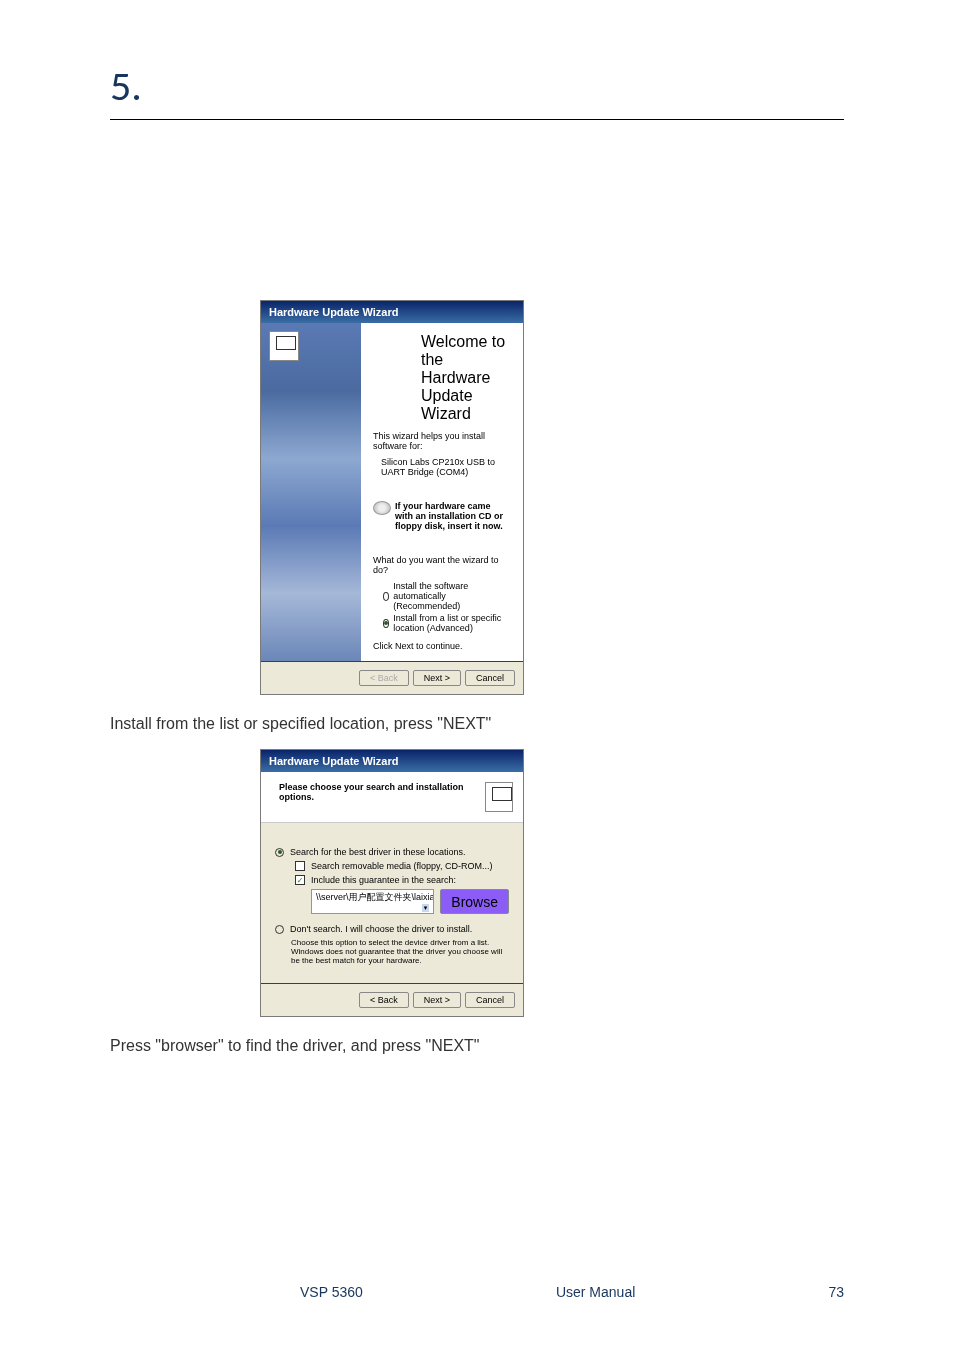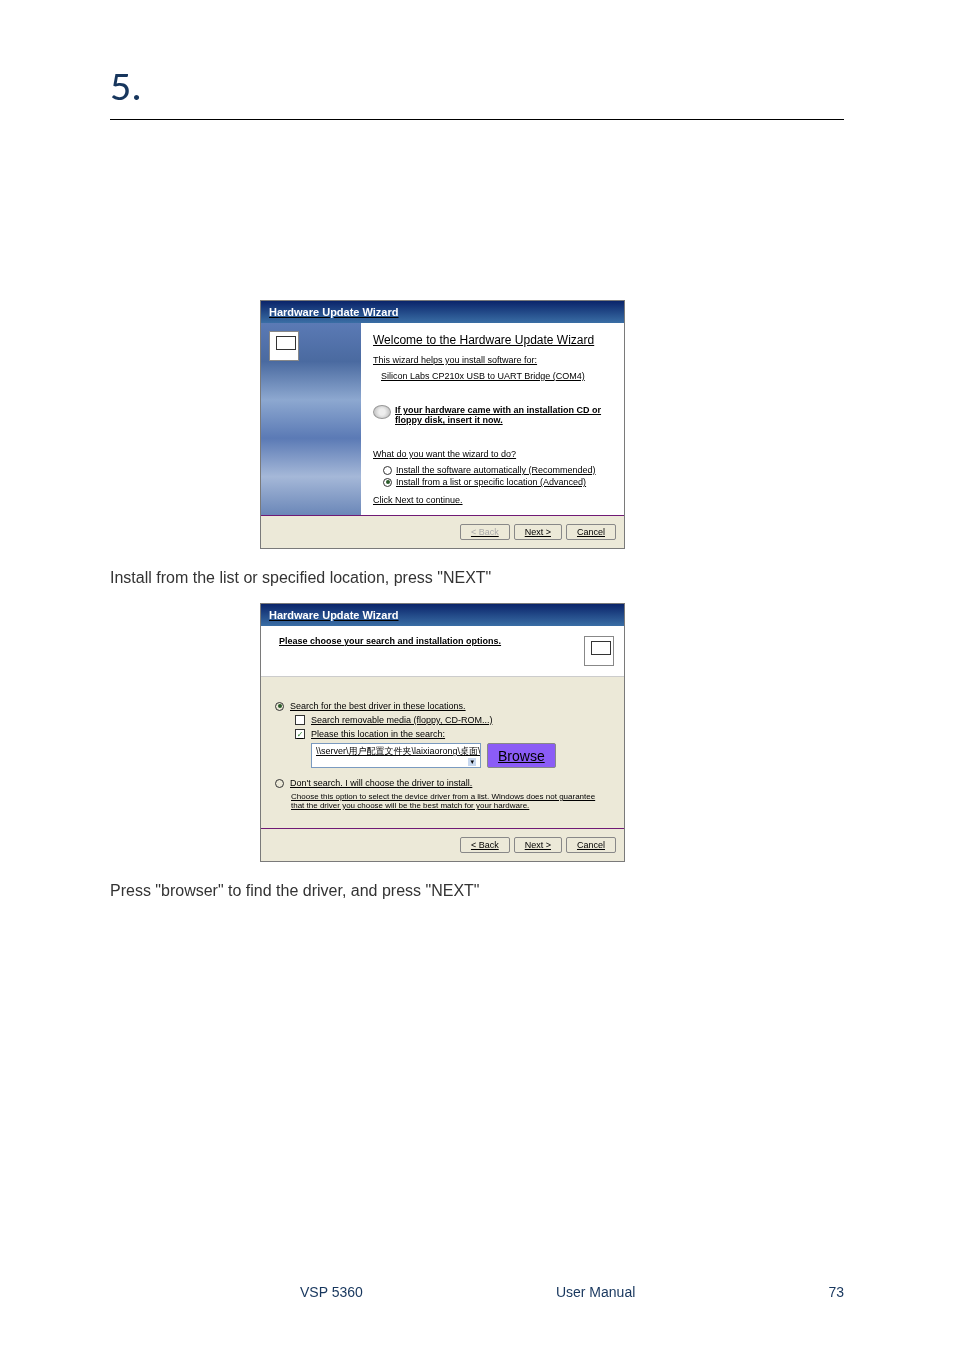--- a/index.html
+++ b/index.html
@@ -18,25 +18,24 @@
   font-family: Calibri, Arial, sans-serif;
   margin-bottom: 8px;
 }
 .hr-line {
   border: none;
   border-top: 1px solid #000;
   margin-bottom: 180px;
 }
 .wizard1, .wizard2 {
   margin-left: 150px;
-  width: 365px;
+  width: 264px;
   border: 1px solid #7a7a7a;
   background: #ece9d8;
   font-family: Tahoma, Arial, sans-serif;
-  text-decoration: underline;
 }
 .wizard-titlebar {
   background: linear-gradient(to bottom, #0a246a, #3a6ea5);
   color: #fff;
   font-size: 11px;
   font-weight: bold;
   padding: 5px 8px;
 }
 .wizard1-body {
   display: flex;
@@ -65,23 +64,24 @@
   height: 12px;
   border: 1px solid #333;
 }
 .wizard1-content {
   flex: 1;
   padding: 10px 12px;
   font-size: 9px;
   color: #000;
 }
 .wizard1-content h3 {
-  font-size: 12px;
+  font-size: 16px;
   font-weight: normal;
   margin-bottom: 8px;
+  margin-left: 48px;
 }
 .wizard1-content .sub {
   margin-bottom: 6px;
 }
 .cdrow {
   display: flex;
   align-items: flex-start;
   gap: 4px;
   margin: 24px 0;
 }
@@ -297,21 +297,21 @@
     <div class="radiorow">
       <span class="radio-circle checked"></span>
       <span>Search for the best driver in these locations.</span>
     </div>
     <div class="checkrow">
       <span class="checkbox"></span>
       <span>Search removable media (floppy, CD-ROM...)</span>
     </div>
     <div class="checkrow">
       <span class="checkbox">✓</span>
-      <span>Please this location in the search:</span>
+      <span>Include this guarantee in the search:</span>
     </div>
     <div class="pathrow">
       <div class="pathinput">
         <span>\\server\用户配置文件夹\laixiaorong\桌面\OLED</span>
         <span class="dd">▾</span>
       </div>
       <button class="browse-btn">Browse</button>
     </div>
     <div class="radiorow">
       <span class="radio-circle"></span>

